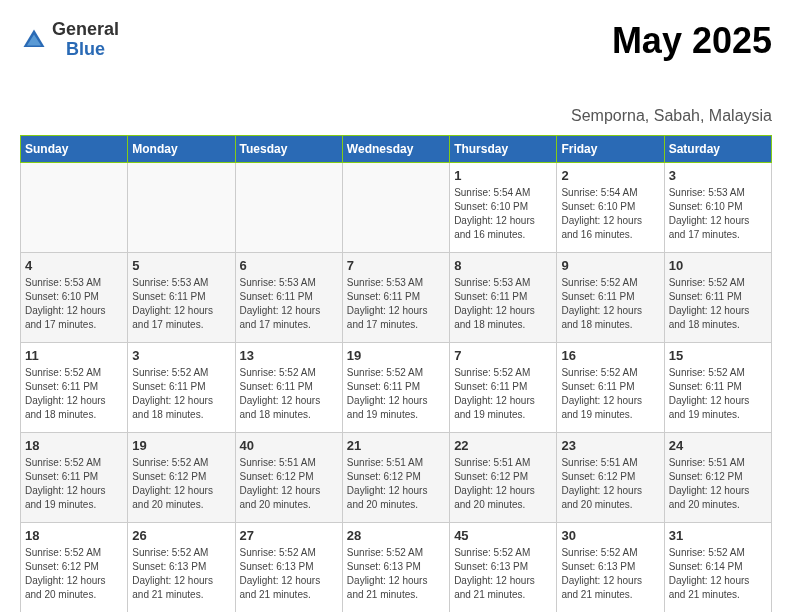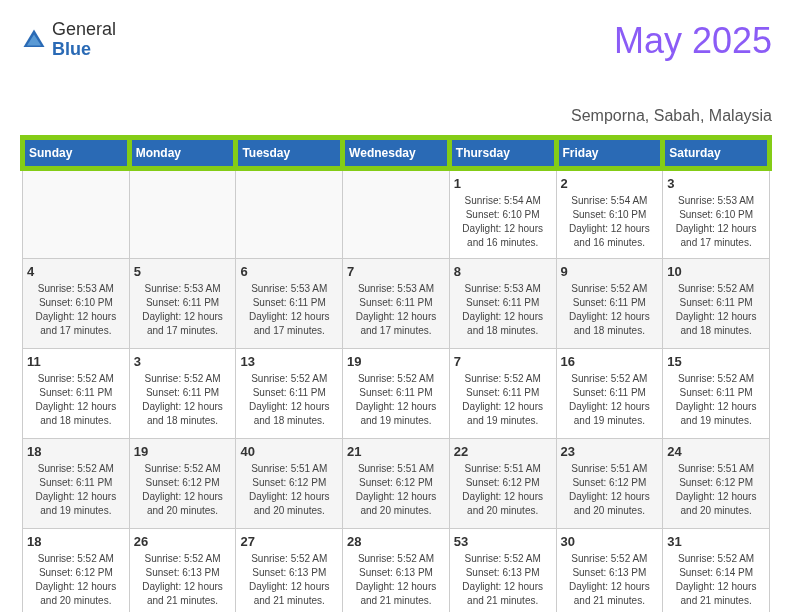--- a/index.html
+++ b/index.html
@@ -21,58 +21,59 @@
       align-items: center;
       gap: 4px;
     }
     .logo-text {
       display: flex;
       flex-direction: column;
       line-height: 1.1;
     }
     .logo-general {
       font-size: 18px;
-      font-weight: normal;
+      font-weight: bold;
       color: #333;
     }
     .logo-blue {
       font-size: 18px;
       font-weight: bold;
       color: #2a6ab5;
+      text-align: center;
     }
     .logo-icon {
       width: 28px;
       height: 28px;
     }
     .title-block {
       text-align: right;
     }
     .month-year {
       font-size: 36px;
-      font-weight: normal;
-      color: #8b5cf6;
+      font-weight: bold;
+      color: #000000;
     }
     .location {
       font-size: 16px;
       color: #555;
       margin-top: 45px;
     }
     table {
       width: 100%;
       border-collapse: collapse;
       table-layout: fixed;
     }
     thead tr th {
       background: #2a6ab5;
       color: #fff;
       font-size: 12px;
       font-weight: bold;
       padding: 6px 4px;
       text-align: left;
-      border: 5px solid #84cc16;
+      border: 1px solid #84cc16;
     }
     tbody tr td {
       border: 1px solid #ccc;
       vertical-align: top;
       padding: 5px 4px;
       font-size: 10.5px;
       color: #333;
       height: 90px;
       background: #fff;
     }
@@ -83,21 +84,20 @@
       font-size: 13px;
       font-weight: bold;
       color: #333;
       display: block;
       margin-bottom: 3px;
     }
     .day-info {
       font-size: 10px;
       color: #444;
       line-height: 1.4;
-      text-align: center;
     }
     td.empty {
       background: #f9f9f9;
     }
   </style>
 </head>
 <body>
 
 <div class="header">
   <div class="logo">
@@ -332,21 +332,21 @@
 and 21 minutes.</div>
         </td>
         <td>
           <span class="day-number">28</span>
           <div class="day-info" style="white-space: pre-line;">Sunrise: 5:52 AM
 Sunset: 6:13 PM
 Daylight: 12 hours
 and 21 minutes.</div>
         </td>
         <td>
-          <span class="day-number">53</span>
+          <span class="day-number">45</span>
           <div class="day-info" style="white-space: pre-line;">Sunrise: 5:52 AM
 Sunset: 6:13 PM
 Daylight: 12 hours
 and 21 minutes.</div>
         </td>
         <td>
           <span class="day-number">30</span>
           <div class="day-info" style="white-space: pre-line;">Sunrise: 5:52 AM
 Sunset: 6:13 PM
 Daylight: 12 hours

